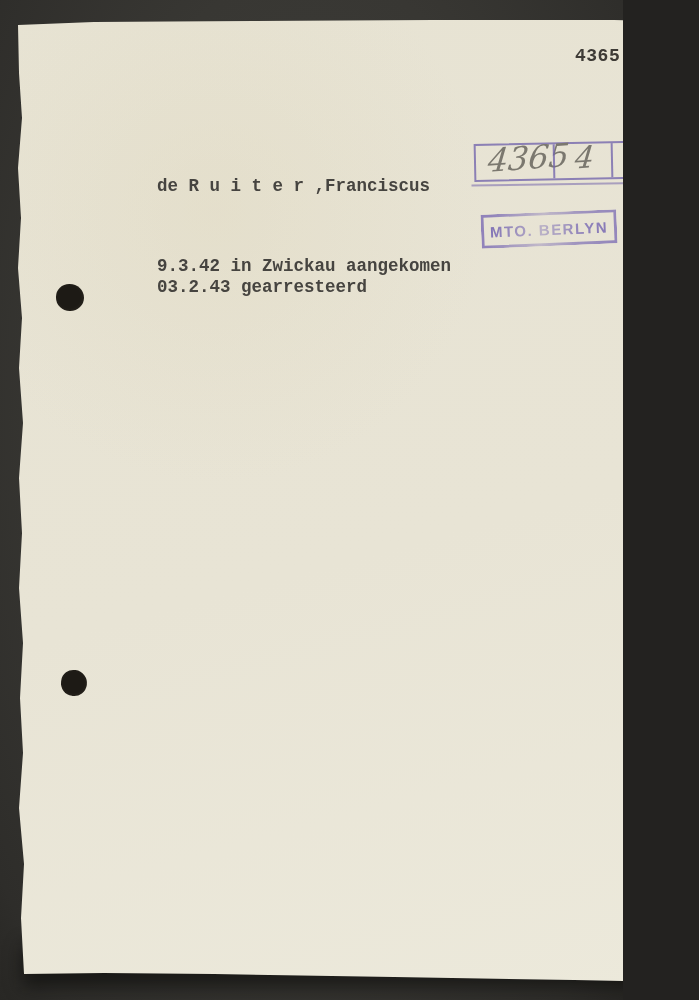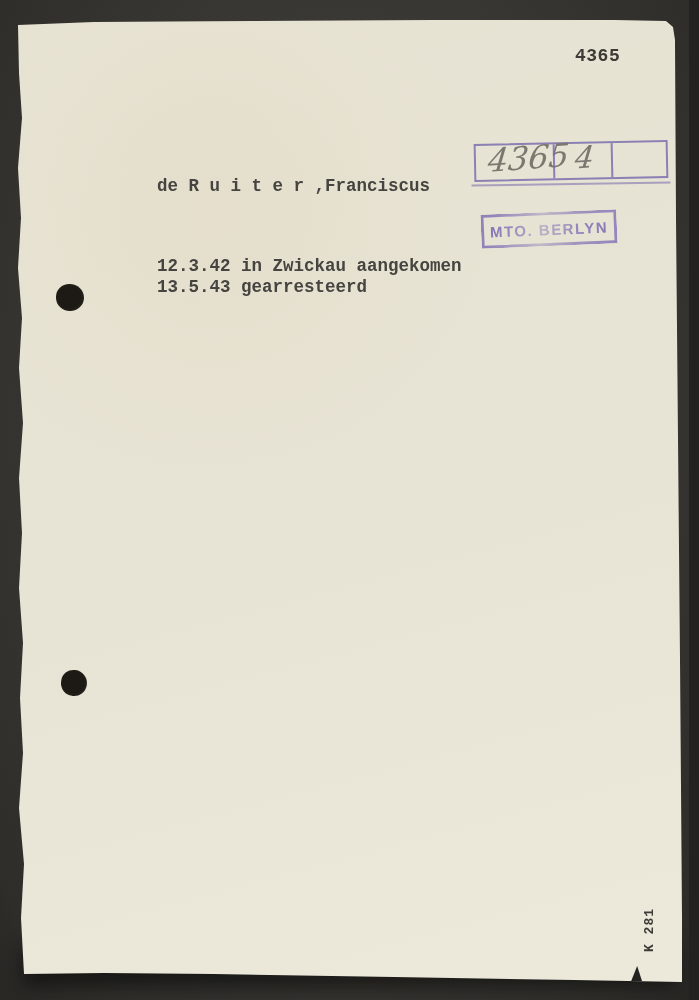--- a/index.html
+++ b/index.html
@@ -1,18 +1,18 @@
 <!DOCTYPE html>
 <html><head>
 <meta charset="utf-8">
 <style>
   html, body { margin: 0; padding: 0; background: #232220; }
   .scene {
     position: relative;
-    width: 689px;
+    width: 623px;
     height: 1000px;
     overflow: hidden;
     background: radial-gradient(ellipse at 50% 42%, #403f3b 0%, #383733 55%, #2e2d2a 90%, #282724 100%);
     font-family: "Liberation Mono", monospace;
   }
   .paper-shadow {
     position: absolute;
     left: 22px; top: 945px;
     width: 655px; height: 42px;
     background: rgba(5,5,4,0.55);
@@ -168,22 +168,22 @@
       <div class="grid-cell c3">
         <span class="handwritten"></span>
       </div>
     </div>
 
     <div class="ink-stamp">
       <span class="ink-stamp-text">MTO. BERLYN</span>
     </div>
 
     <div class="typed line-1">de R u i t e r ,Franciscus</div>
-    <div class="typed line-3">12.3.42 in Zwickau aangekomen</div>
-    <div class="typed line-4">13.5.43 gearresteerd</div>
+    <div class="typed line-3">9.3.42 in Zwickau aangekomen</div>
+    <div class="typed line-4">03.2.43 gearresteerd</div>
 
     <div class="punch-hole hole-top"></div>
     <div class="punch-hole hole-bottom"></div>
 
     <div class="frame-mark">K 281</div>
 
     <div class="tear-notch"></div>
   </div>
 </div>
 

